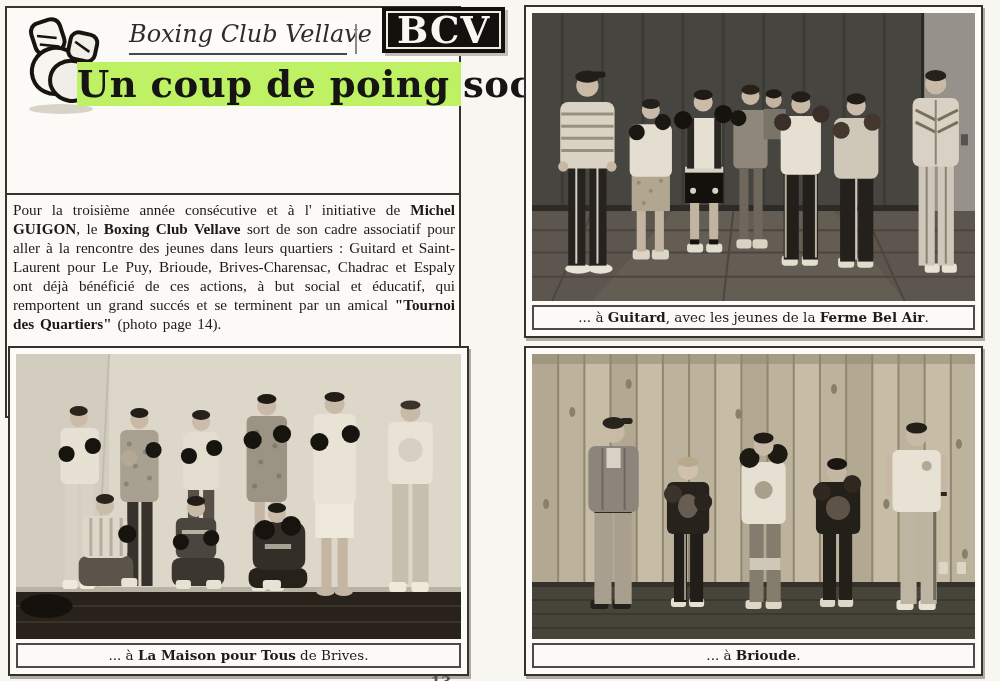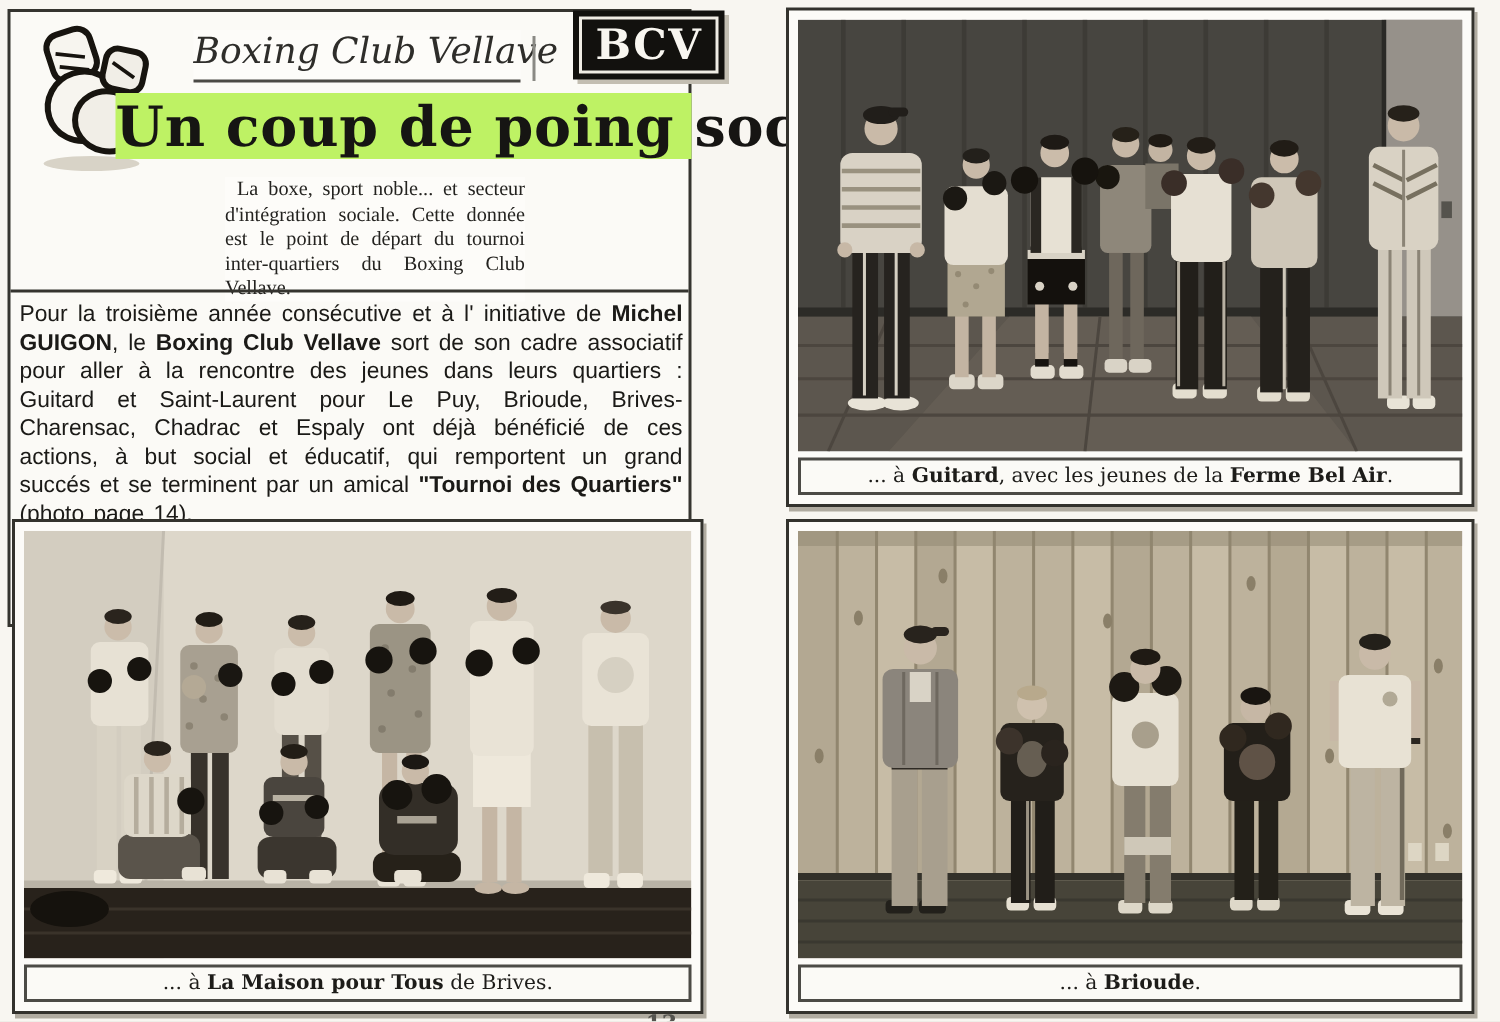--- a/index.html
+++ b/index.html
@@ -30,33 +30,33 @@
     white-space:nowrap; background:#bef264;
   }
   .lede {
     left:143px; top:110px; width:200px;
     font-family:"Liberation Serif", serif; font-size:13.5px; line-height:16.5px;
     text-align:justify; text-indent:8px; background:#fdfcf9; color:#242320;
   }
   .divider { left:0; top:185px; width:100%; height:2px; background:#35342f; }
   .body-text {
     left:6px; top:192px; width:442px;
-    font-family:Liberation Sans, sans-serif; font-size:15.2px; line-height:19px;
+    font-family:Liberation Serif, serif; font-size:15.2px; line-height:19px;
     text-align:justify; word-spacing:2px; color:#1b1a17;
   }
   .b { font-weight:bold; }
 
   
   .bcv {
     left:382px; top:7px; background:#12110e; padding:4px;
     box-shadow:3px 3px 0 #c3beb2;
   }
   .bcv-inner {
     border:2px solid #efece4; padding:0 9px;
-    font-size:28px; font-weight:bold; letter-spacing:1px; line-height:34px;
+    font-size:37px; font-weight:bold; letter-spacing:1px; line-height:34px;
     color:#f8f6f0; font-family:"DejaVu Serif", serif;
   }
 
   
   .frame {
     border:2px solid #33322d; background:#fcfbf8; padding:6px;
     display:flex; flex-direction:column; gap:4px;
     box-shadow:2px 3px 0 #b0aba0;
   }
   #frame-guitard { left:524px; top:5px;   width:459px; height:333px; }
@@ -95,21 +95,20 @@
         <ellipse cx="77" cy="56" rx="9" ry="12"></ellipse>
         <path d="M55 26 l16 7" stroke-width="2.5" fill="none"></path>
       </g>
     </svg>
 
     <div class="abs masthead">Boxing Club Vellave</div>
     <div class="abs masthead-tick"></div>
 
     <div class="abs headline">Un coup de poing social</div>
 
-    <div class="abs lede">La boxe, sport noble... et secteur d'intégration sociale. Cette donnée est le point de départ du tournoi inter-quartiers du Boxing Club Vellave.</div>
 
     <div class="abs divider"></div>
 
     <p class="abs body-text"><span>Pour la troisième année consécutive et à l' initiative de </span><span class="b">Michel GUIGON</span><span>, le </span><span class="b">Boxing Club Vellave</span><span> sort de son cadre associatif pour aller à la rencontre des jeunes dans leurs quartiers : Guitard et Saint-Laurent pour Le Puy, Brioude, Brives-Charensac, Chadrac et Espaly ont déjà bénéficié de ces actions, à but social et éducatif, qui remportent un grand succés et se terminent par un amical </span><span class="b">"Tournoi des Quartiers"</span><span> (photo page 14).</span></p>
   </div>
 
   <div class="abs bcv">
     <div class="bcv-inner">BCV</div>
   </div>
 

